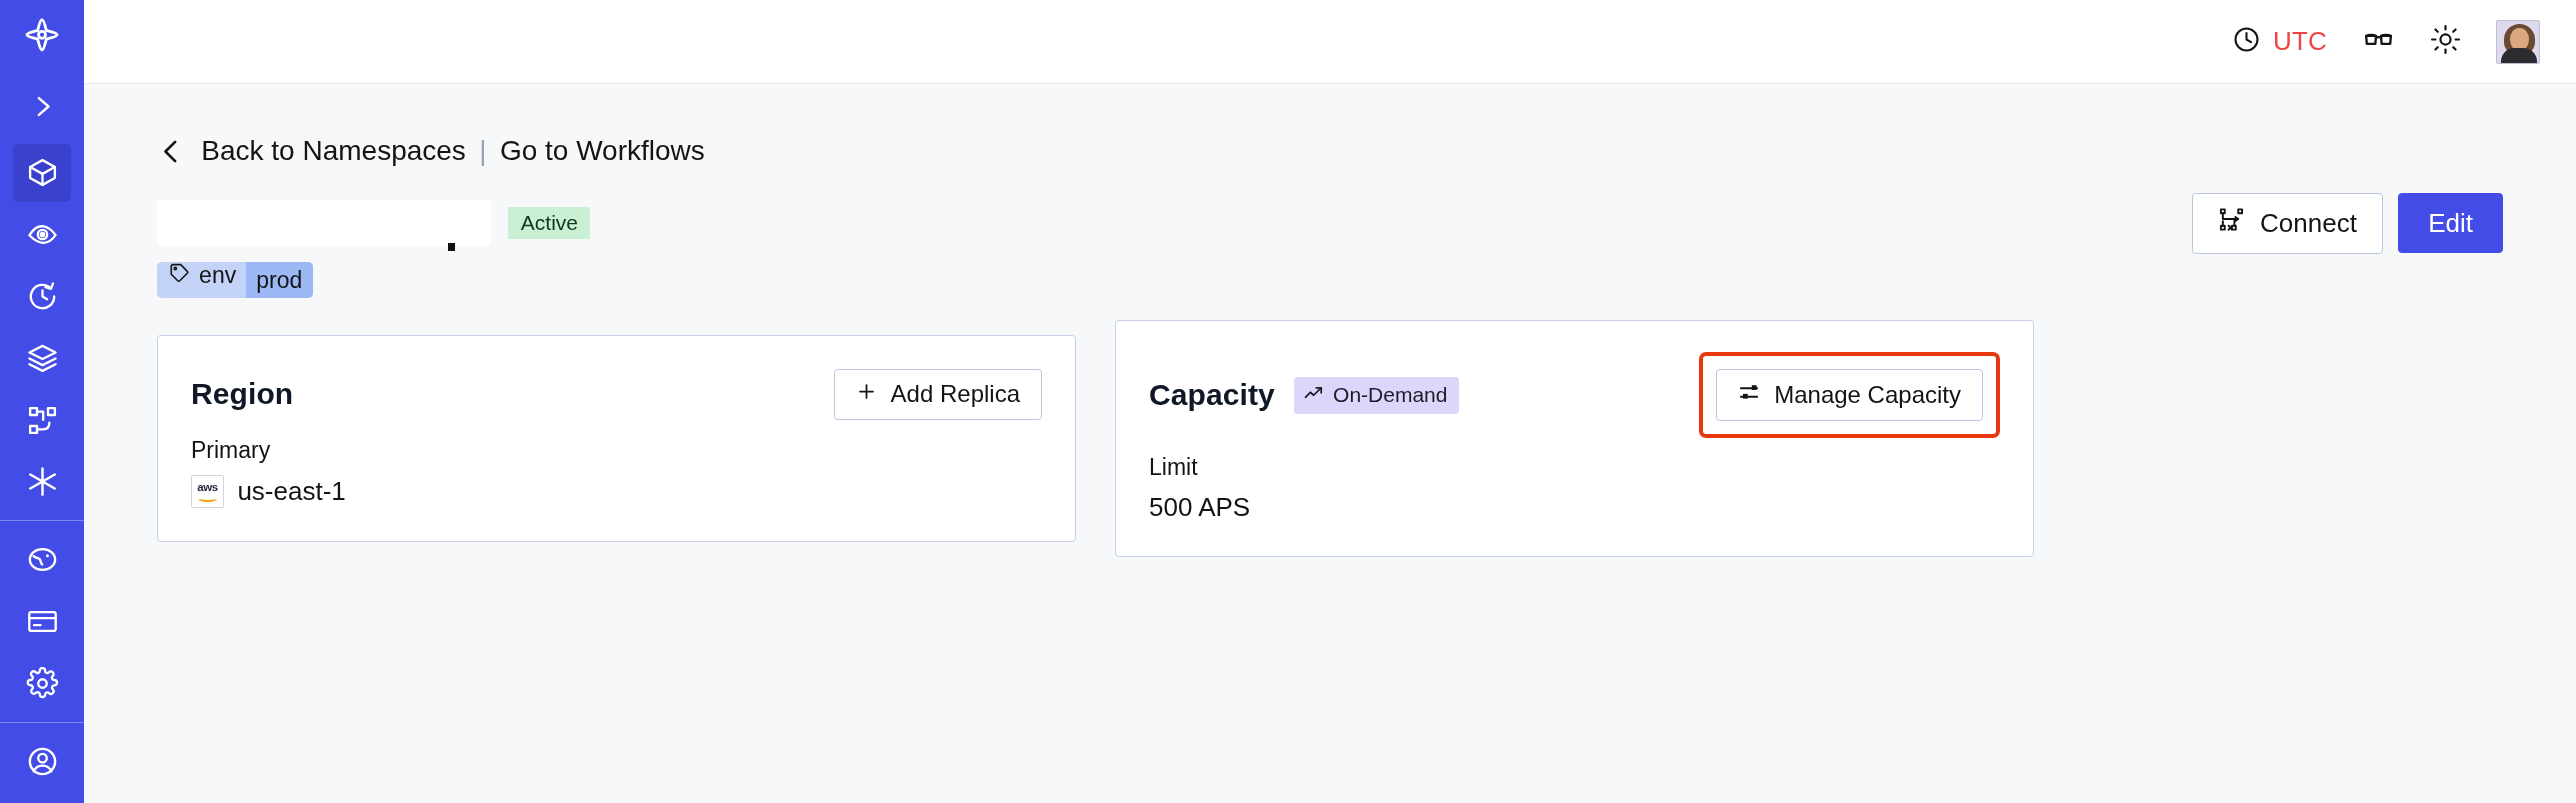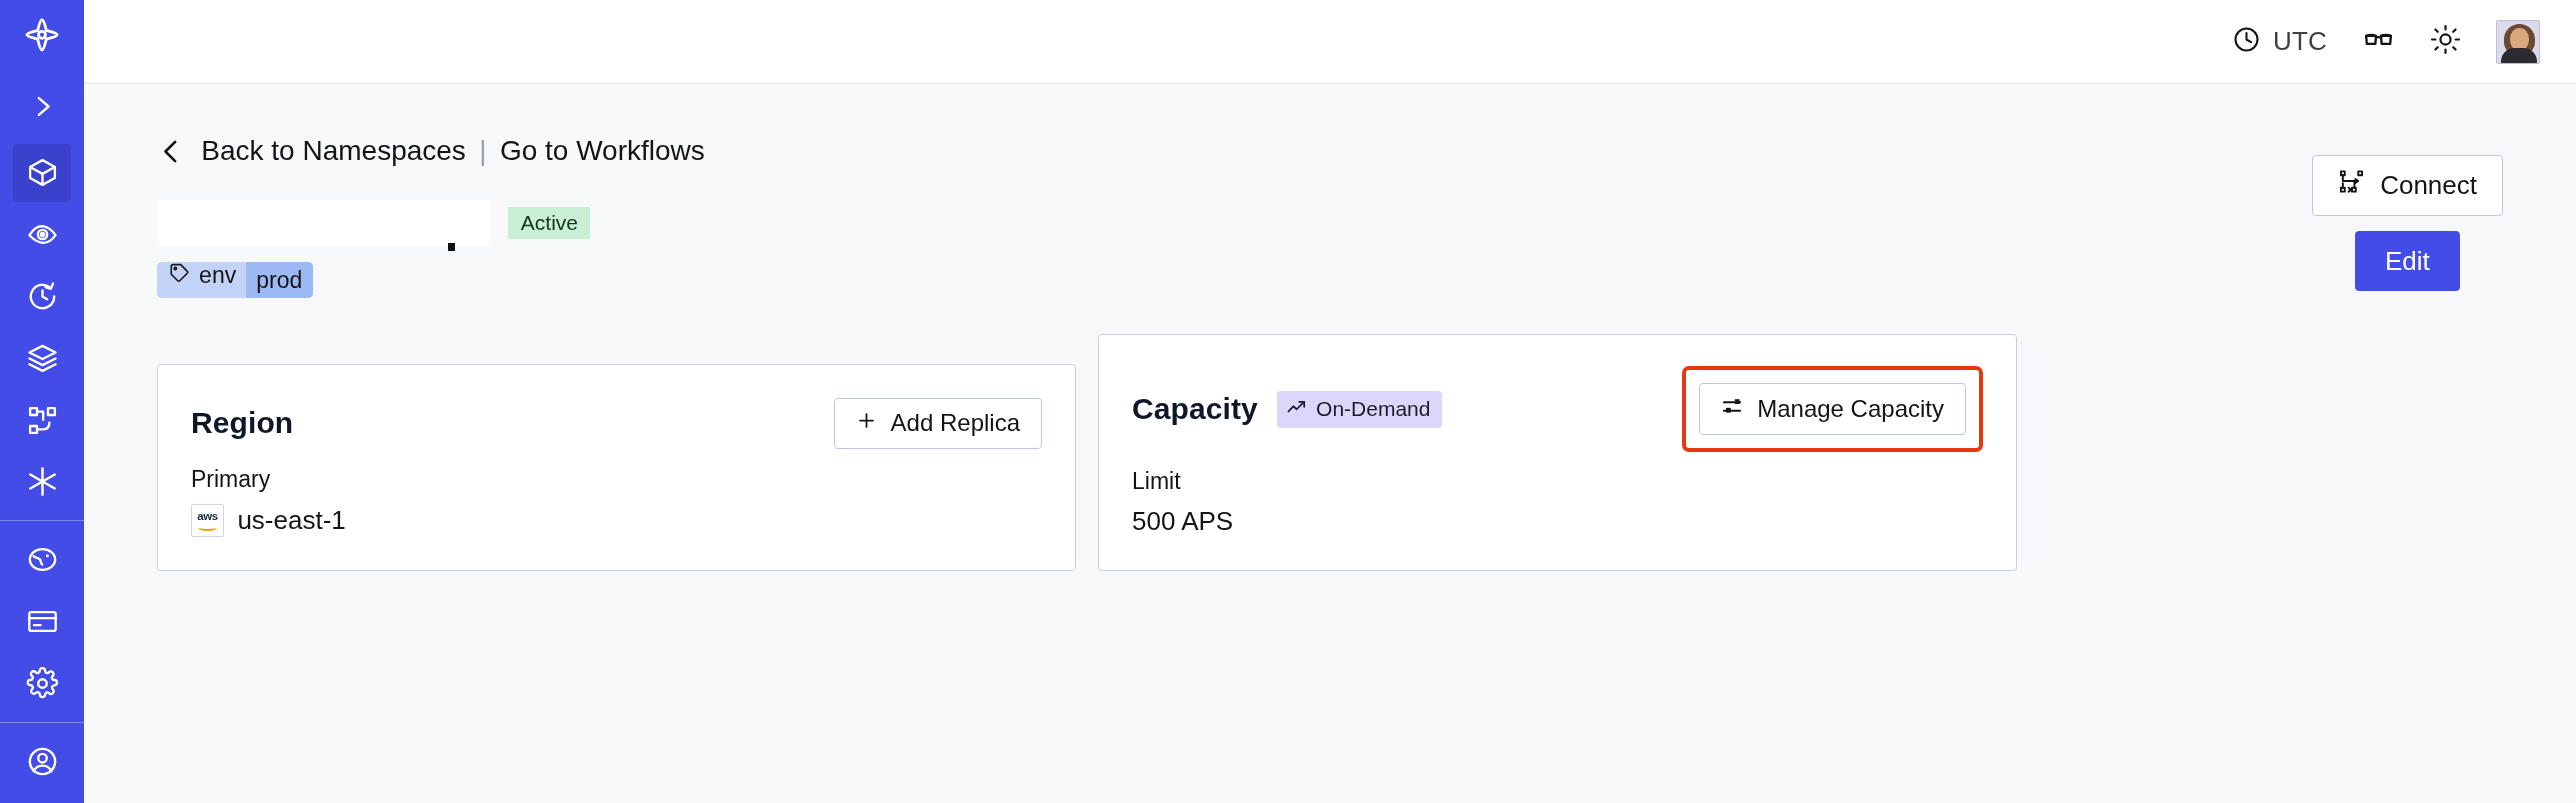--- a/index.html
+++ b/index.html
@@ -61,21 +61,21 @@
     min-height: 84px;
     background: #ffffff;
     border-bottom: 1px solid #e4e7ec;
     display: flex;
     align-items: center;
     justify-content: flex-end;
     padding-right: 36px;
   }
   .tb-group { display: flex; align-items: center; gap: 35px; }
   .tb-tz { display: flex; align-items: center; gap: 11.5px; cursor: pointer; }
-  .tb-tz-label { font-size: 26px; color: #404040; letter-spacing: 0.2px; }
+  .tb-tz-label { font-size: 26px; color: #ef4444; letter-spacing: 0.2px; }
   .tb-btn { display: flex; align-items: center; justify-content: center; cursor: pointer; }
   .avatar {
     width: 44px; height: 44px;
     border: 1px solid #b9c0d4;
     border-radius: 1.9px;
     overflow: hidden;
     background: #ded9ec;
     position: relative;
     cursor: pointer;
   }
@@ -132,21 +132,21 @@
     margin-left: 17.3px;
     background: #c9f0d4;
     color: #14341e;
     font-size: 21px;
     padding: 4.8px 12.5px 6.7px 12.5px;
     border-radius: 1px;
     line-height: 1;
   }
   .title-actions {
     margin-left: auto;
-    display: flex; align-items: center; gap: 15.3px; flex-direction: column;
+    display: flex; align-items: center; gap: 15.3px;
   }
   .btn {
     display: inline-flex; align-items: center; justify-content: center;
     gap: 15.3px;
     font-size: 26px;
     border-radius: 3.8px;
     cursor: pointer;
     white-space: nowrap;
   }
   .btn-outline {
@@ -202,24 +202,24 @@
     content: "";
     position: absolute;
     left: 0; right: 0; bottom: -1.9px;
     height: 4.8px;
     background: #444ce7;
     border-radius: 1.9px;
   }
 
   
   .cards {
-    margin-top: 36px;
+    margin-top: 22px;
     display: flex;
-    gap: 22px;
-    align-items: flex-end;
+    gap: 39px;
+    align-items: center;
   }
   .card {
     background: #ffffff;
     border: 1px solid #c5d0e6;
     border-radius: 3.8px;
     padding: 31px 33px 33px 33px;
     min-height: 203px;
   }
   .card-region { width: 919px; }
   .card-capacity { width: 919px; }

